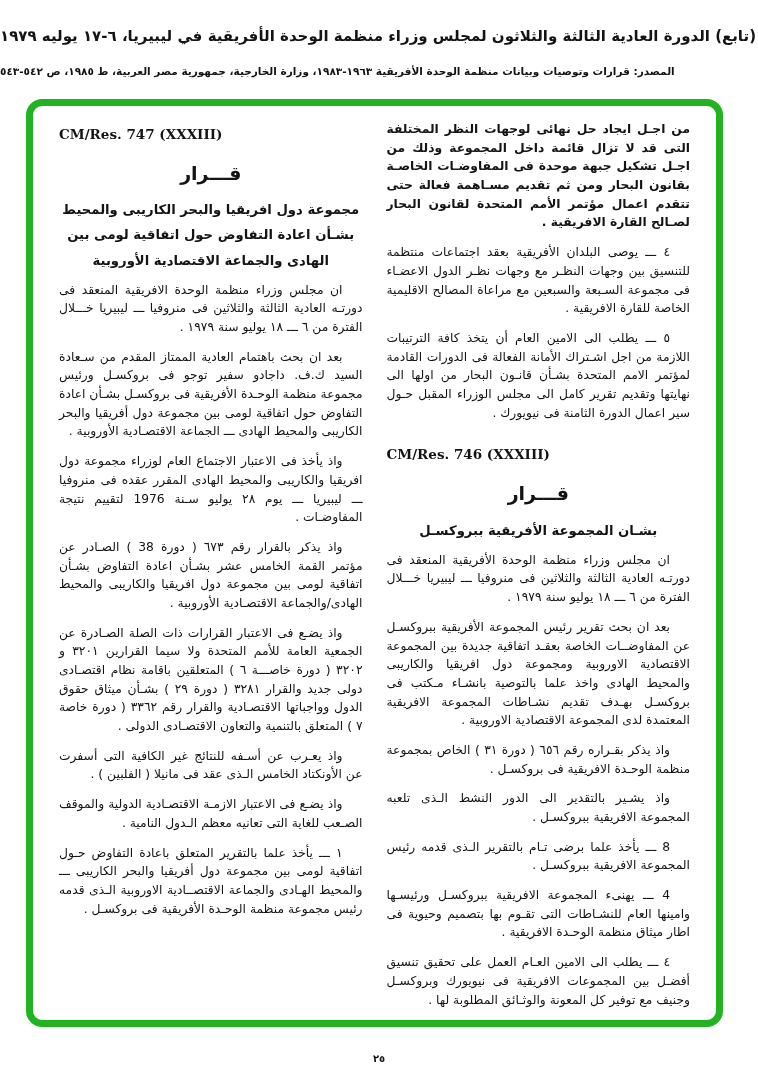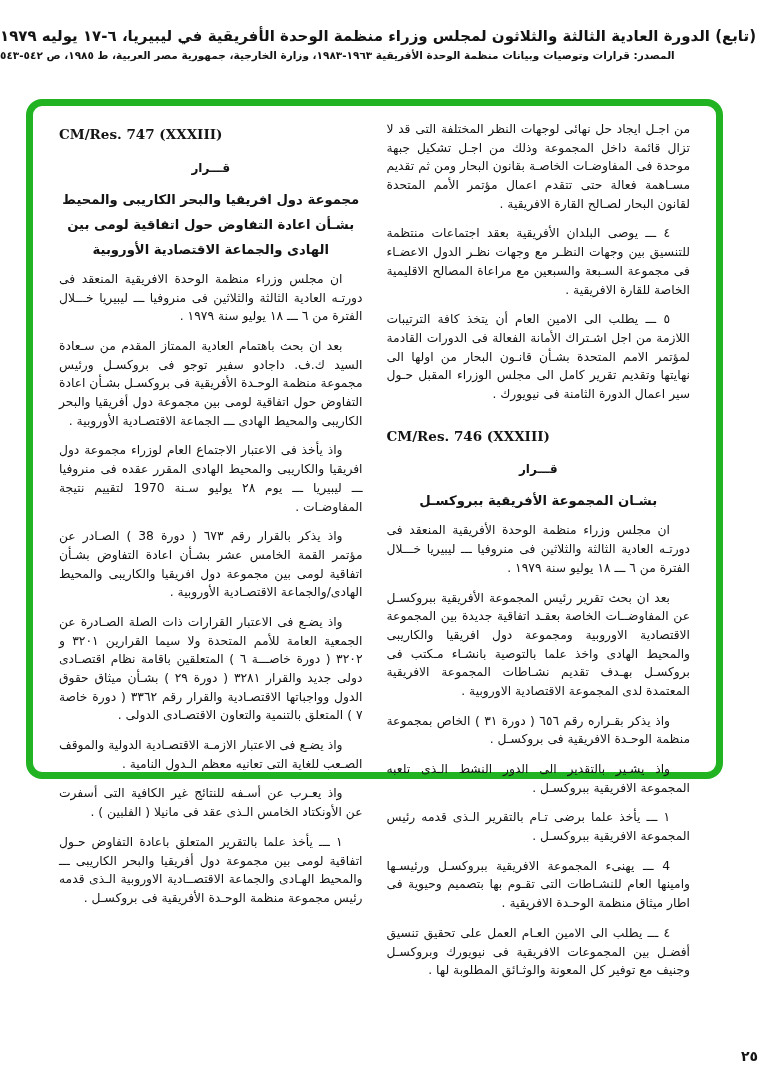--- a/index.html
+++ b/index.html
@@ -8,27 +8,27 @@
     background: #ffffff;
     font-family: "DejaVu Sans", sans-serif;
     color: #141414;
     overflow: hidden;
   }
   .page { position: relative; width: 758px; height: 1078px; background:#fff; }
 
   
   .header { position: absolute; top: 26px; left: 0; width: 100%; text-align: left; direction: rtl; }
   .header-line1 { font-size: 15px; font-weight: bold; letter-spacing: 0.2px; line-height: 1.4; }
-  .header-line2 { font-size: 10.5px; font-weight: bold; margin-top: 2px; }
+  .header-line2 { font-size: 10.5px; font-weight: bold; margin-top: 18px; }
 
   
   .frame {
     position: absolute;
     left: 26px; top: 99px;
-    width: 697px; height: 680px;
+    width: 697px; height: 928px;
     border: 7px solid #21b321;
     border-radius: 16px;
     box-sizing: border-box;
     background: #fff;
   }
   .columns {
     display: flex;
     flex-direction: row;
     gap: 24px;
     padding: 14px 26px 10px 26px;
@@ -49,44 +49,45 @@
     font-family: "DejaVu Serif", serif;
     font-weight: bold;
     font-size: 13.5px;
     margin: 4px 0 10px 0;
   }
   .res-id.second { margin-top: 22px; }
 
   .decision-heading {
     text-align: center;
     font-weight: bold;
-    font-size: 12px;
+    font-size: 19px;
     margin: 14px 0 10px 0;
     letter-spacing: 1px;
   }
   .res-subtitle {
     text-align: center;
     font-weight: bold;
     font-size: 13.2px;
     line-height: 1.9;
     margin-bottom: 8px;
   }
   .col p {
     margin: 0 0 11px 0;
     text-indent: 20px;
   }
-  .col p.no-indent { text-indent: 0; }
+  .col p.no-indent { text-indent: 0; font-weight: bold; }
 
   
   .page-number {
     position: absolute;
     bottom: 14px; left: 0;
     width: 100%;
+    text-align: center;
     font-weight: bold;
-    font-size: 14px;
+    font-size: 10px;
     direction: rtl;
   }
 </style>
 </head>
 <body>
 
 <div class="page">
 
   <div class="header">
     <div class="header-line1">(تابع) الدورة العادية الثالثة والثلاثون لمجلس وزراء منظمة الوحدة الأفريقية في ليبيريا، ٦-١٧ يوليه ١٩٧٩</div>
@@ -99,42 +100,42 @@
       <div class="col">
         <div class="res-id">CM/Res. 747 (XXXIII)</div>
         <div class="decision-heading">قـــرار</div>
         <div class="res-subtitle">
           <div>مجموعة دول افريقيا والبحر الكاريبى والمحيط</div>
           <div>بشـأن اعادة التفاوض حول اتفاقية لومى بين</div>
           <div>الهادى والجماعة الاقتصادية الأوروبية</div>
         </div>
         <p>ان مجلس وزراء منظمة الوحدة الافريقية المنعقد فى دورتـه العادية الثالثة والثلاثين فى منروفيا ـــ ليبيريا خـــلال الفترة من ٦ ـــ ١٨ يوليو سنة ١٩٧٩ .</p>
         <p>بعد ان بحث باهتمام العادية الممتاز المقدم من سـعادة السيد ك.ف. داجادو سفير توجو فى بروكسـل ورئيس مجموعة منظمة الوحـدة الأفريقية فى بروكسـل بشـأن اعادة التفاوض حول اتفاقية لومى بين مجموعة دول أفريقيا والبحر الكاريبى والمحيط الهادى ـــ الجماعة الاقتصـادية الأوروبية .</p>
-        <p>واذ يأخذ فى الاعتبار الاجتماع العام لوزراء مجموعة دول افريقيا والكاريبى والمحيط الهادى المقرر عقده فى منروفيا ـــ ليبيريا ـــ يوم ٢٨ يوليو سـنة 1970 لتقييم نتيجة المفاوضـات .</p>
+        <p>واذ يأخذ فى الاعتبار الاجتماع العام لوزراء مجموعة دول افريقيا والكاريبى والمحيط الهادى المقرر عقده فى منروفيا ـــ ليبيريا ـــ يوم ٢٨ يوليو سـنة 1976 لتقييم نتيجة المفاوضـات .</p>
         <p>واذ يذكر بالقرار رقم ٦٧٣ ( دورة 38 ) الصـادر عن مؤتمر القمة الخامس عشر بشـأن اعادة التفاوض بشـأن اتفاقية لومى بين مجموعة دول افريقيا والكاريبى والمحيط الهادى/والجماعة الاقتصـادية الأوروبية .</p>
         <p>واذ يضـع فى الاعتبار القرارات ذات الصلة الصـادرة عن الجمعية العامة للأمم المتحدة ولا سيما القرارين ٣٢٠١ و ٣٢٠٢ ( دورة خاصـــة ٦ ) المتعلقين باقامة نظام اقتصـادى دولى جديد والقرار ٣٢٨١ ( دورة ٢٩ ) بشـأن ميثاق حقوق الدول وواجباتها الاقتصـادية والقرار رقم ٣٣٦٢ ( دورة خاصة ٧ ) المتعلق بالتنمية والتعاون الاقتصـادى الدولى .</p>
+        <p>واذ يعـرب عن أسـفه للنتائج غير الكافية التى أسفرت عن الأونكتاد الخامس الـذى عقد فى مانيلا ( الفلبين ) .</p>
         <p>واذ يضـع فى الاعتبار الازمـة الاقتصـادية الدولية والموقف الصـعب للغاية التى تعانيه معظم الـدول النامية .</p>
-        <p>واذ يعـرب عن أسـفه للنتائج غير الكافية التى أسفرت عن الأونكتاد الخامس الـذى عقد فى مانيلا ( الفلبين ) .</p>
         <p>١ ـــ يأخذ علما بالتقرير المتعلق باعادة التفاوض حـول اتفاقية لومى بين مجموعة دول أفريقيا والبحر الكاريبى ـــ والمحيط الهـادى والجماعة الاقتصــادية الاوروبية الـذى قدمه رئيس مجموعة منظمة الوحـدة الأفريقية فى بروكسـل .</p>
       </div>
 
       <div class="col">
         <p class="no-indent">من اجـل ايجاد حل نهائى لوجهات النظر المختلفة التى قد لا تزال قائمة داخل المجموعة وذلك من اجـل تشكيل جبهة موحدة فى المفاوضـات الخاصـة بقانون البحار ومن ثم تقديم مسـاهمة فعالة حتى تتقدم اعمال مؤتمر الأمم المتحدة لقانون البحار لصـالح القارة الافريقية .</p>
         <p>٤ ـــ يوصى البلدان الأفريقية بعقد اجتماعات منتظمة للتنسيق بين وجهات النظـر مع وجهات نظـر الدول الاعضـاء فى مجموعة السـبعة والسبعين مع مراعاة المصالح الاقليمية الخاصة للقارة الافريقية .</p>
         <p>٥ ـــ يطلب الى الامين العام أن يتخذ كافة الترتيبات اللازمة من اجل اشـتراك الأمانة الفعالة فى الدورات القادمة لمؤتمر الامم المتحدة بشـأن قانـون البحار من اولها الى نهايتها وتقديم تقرير كامل الى مجلس الوزراء المقبل حـول سير اعمال الدورة الثامنة فى نيويورك .</p>
 
         <div class="res-id second">CM/Res. 746 (XXXIII)</div>
         <div class="decision-heading">قـــرار</div>
         <div class="res-subtitle">بشـان المجموعة الأفريقية ببروكسـل</div>
 
         <p>ان مجلس وزراء منظمة الوحدة الأفريقية المنعقد فى دورتـه العادية الثالثة والثلاثين فى منروفيا ـــ ليبيريا خـــلال الفترة من ٦ ـــ ١٨ يوليو سنة ١٩٧٩ .</p>
         <p>بعد ان بحث تقرير رئيس المجموعة الأفريقية ببروكسـل عن المفاوضــات الخاصة بعقـد اتفاقية جديدة بين المجموعة الاقتصادية الاوروبية ومجموعة دول افريقيا والكاريبى والمحيط الهادى واخذ علما بالتوصية بانشـاء مـكتب فى بروكسـل بهـدف تقديم نشـاطات المجموعة الافريقية المعتمدة لدى المجموعة الاقتصادية الاوروبية .</p>
         <p>واذ يذكر بقـراره رقم ٦٥٦ ( دورة ٣١ ) الخاص بمجموعة منظمة الوحـدة الافريقية فى بروكسـل .</p>
         <p>واذ يشـير بالتقدير الى الدور النشط الـذى تلعبه المجموعة الافريقية ببروكسـل .</p>
-        <p>١ ـــ يأخذ علما برضى تـام بالتقرير الـذى قدمه رئيس المجموعة الافريقية ببروكسـل .</p>
+        <p>8 ـــ يأخذ علما برضى تـام بالتقرير الـذى قدمه رئيس المجموعة الافريقية ببروكسـل .</p>
         <p>4 ـــ يهنىء المجموعة الافريقية ببروكسـل ورئيسـها وامينها العام للنشـاطات التى تقـوم بها بتصميم وحيوية فى اطار ميثاق منظمة الوحـدة الافريقية .</p>
         <p>٤ ـــ يطلب الى الامين العـام العمل على تحقيق تنسيق أفضـل بين المجموعات الافريقية فى نيويورك وبروكسـل وجنيف مع توفير كل المعونة والوثـائق المطلوبة لها .</p>
       </div>
 
     </div>
   </div>
 
   <div class="page-number">٢٥</div>
 
 </div>

